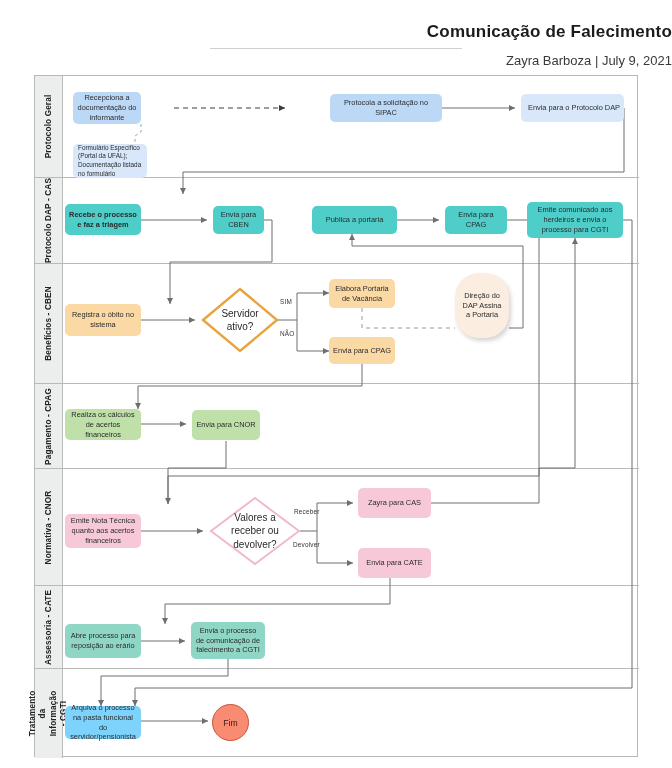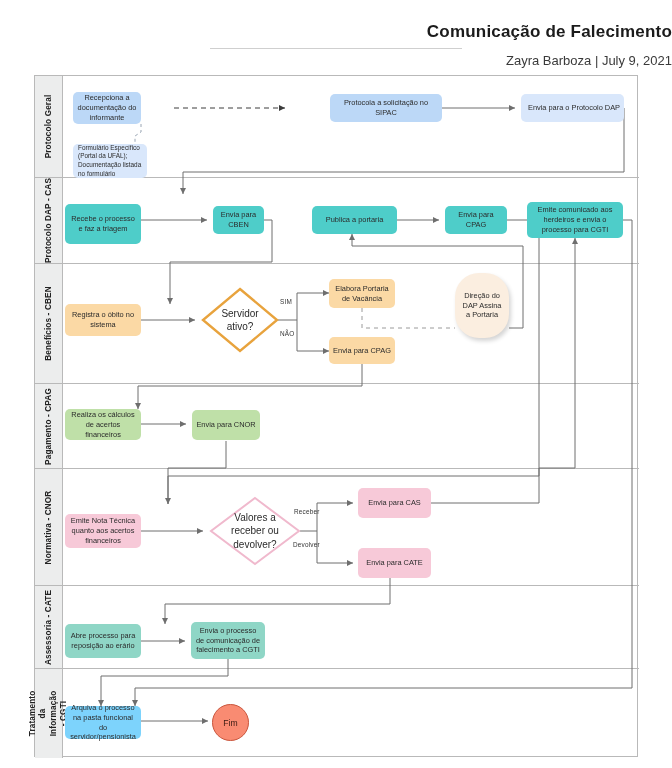--- a/index.html
+++ b/index.html
@@ -240,21 +240,21 @@
   </div>
 
   <div class="node n-blue" style="left:255px;top:18px;width:112px;height:28px;margin-left:40px;">
     <span>Protocola a solicitação no SIPAC</span>
   </div>
 
   <div class="node n-bluelt" style="left:486px;top:18px;width:103px;height:28px;">
     <span>Envia para o Protocolo DAP</span>
   </div>
 
-  <div class="node n-teal" style="left:30px;top:128px;width:76px;height:40px;">
+  <div class="node n-teal" style="left:30px;top:128px;width:76px;height:31px;font-weight:bold;">
     <span>Recebe o processo e faz a triagem</span>
   </div>
 
   <div class="node n-teal" style="left:178px;top:130px;width:51px;height:28px;">
     <span>Envia para CBEN</span>
   </div>
 
   <div class="node n-teal" style="left:277px;top:130px;width:85px;height:28px;">
     <span>Publica a portaria</span>
   </div>
@@ -303,21 +303,21 @@
   </div>
 
   <div class="diamond" style="left:174px;top:420px;width:92px;height:70px;">
     <svg class="dshape" viewBox="0 0 92 70">
       <polygon points="46,2 90,35 46,68 2,35" fill="#ffffff" stroke="#f0b9cd" stroke-width="2"></polygon>
     </svg>
     <span class="dlabel">Valores a receber ou devolver?</span>
   </div>
 
   <div class="node n-pink" style="left:323px;top:412px;width:73px;height:30px;">
-    <span>Envia para CAS</span>
+    <span>Zayra para CAS</span>
   </div>
 
   <div class="node n-pink" style="left:323px;top:472px;width:73px;height:30px;">
     <span>Envia para CATE</span>
   </div>
 
   <div class="node n-purple" style="left:30px;top:548px;width:76px;height:34px;background:#8fd6c6;">
     <span>Abre processo para reposição ao erário</span>
   </div>
 

